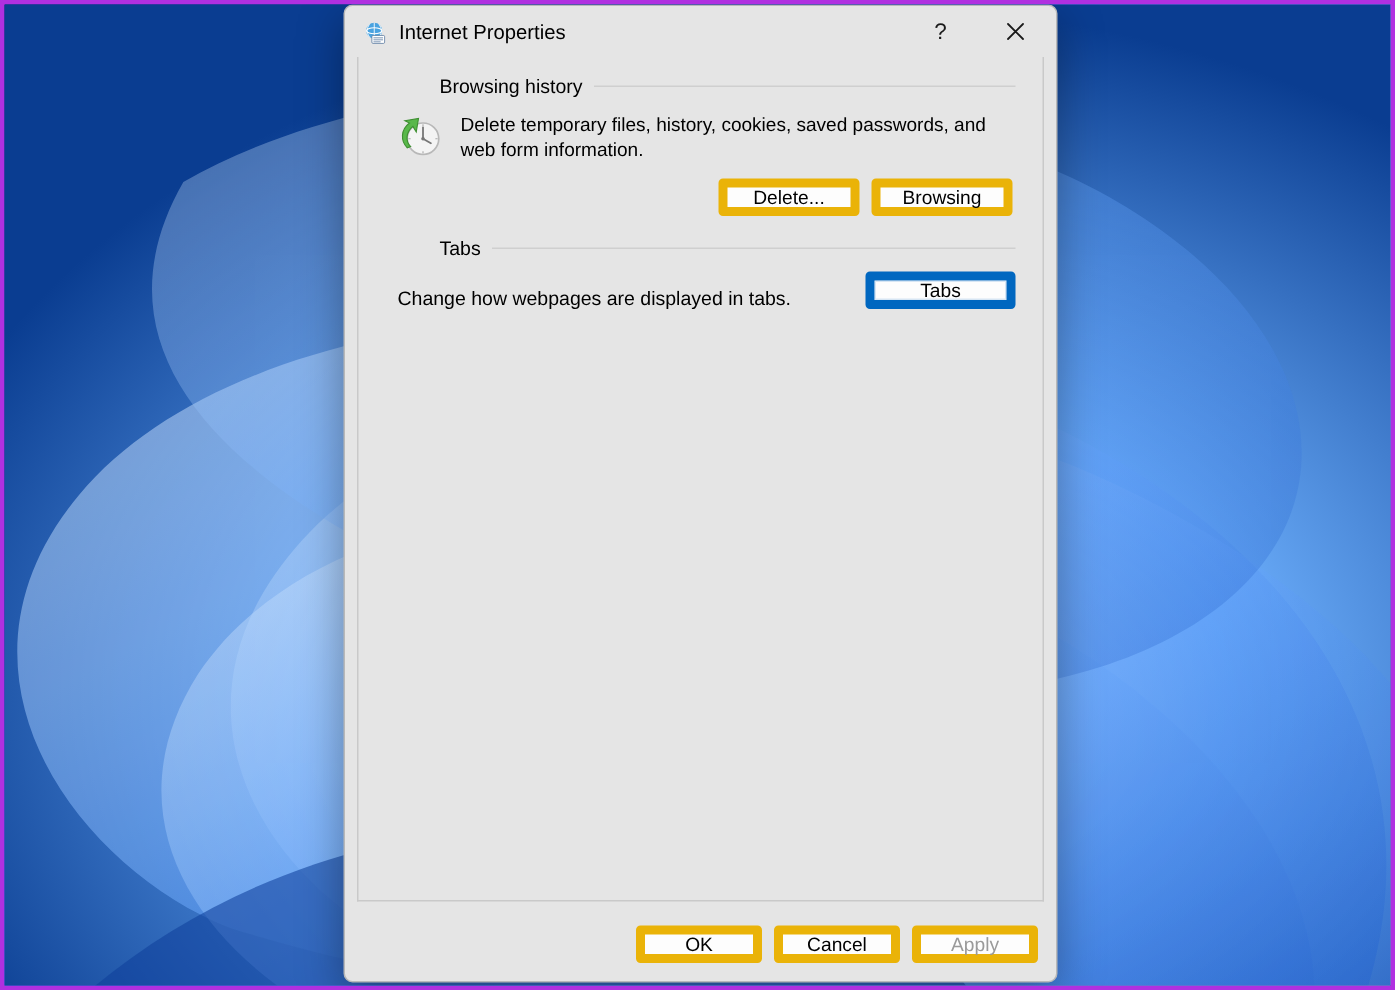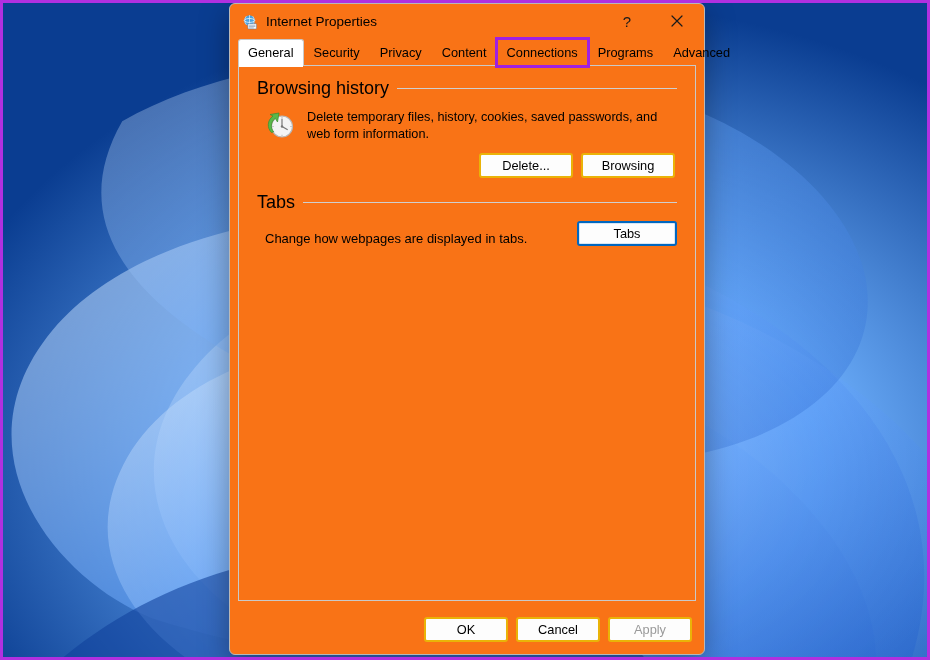--- a/index.html
+++ b/index.html
@@ -24,21 +24,21 @@
       radial-gradient(circle at 90% 30%, #75b8ff 0%, rgba(117,184,255,0) 35%),
       radial-gradient(circle at 10% 20%, #0a2e7a 0%, rgba(10,46,122,0) 50%),
       linear-gradient(135deg, #0a2e7a 0%, #1f6fe8 40%, #7ab9ff 70%, #e4f3ff 100%);
   }
   .wallpaper svg { position:absolute; inset:0; width:100%; height:100%; }
 
   .dialog {
     position: absolute;
     left: 226px; top: 0;
     width: 476px; height: 652px;
-    background: #f97316;
+    background: #e5e5e5;
     border: 1px solid #b8b8b8;
     border-radius: 6px;
     box-shadow: 0 10px 30px rgba(0,0,0,.35);
     display: flex;
     flex-direction: column;
   }
   .titlebar {
     display: flex;
     align-items: center;
     height: 34px;
@@ -112,23 +112,24 @@
   .group {
     margin-bottom: 14px;
   }
   .group-header {
     display: flex;
     align-items: center;
     gap: 8px;
     margin-bottom: 8px;
   }
   .group-header .label {
-    font-size: 18px;
+    font-size: 13px;
     color:#000;
     white-space: nowrap;
+    margin-left: 36px;
   }
   .group-header .rule {
     flex: 1; height: 1px; background: #cfcfcf;
   }
 
   .history-row {
     display: flex;
     gap: 10px;
     align-items: flex-end;
     padding-left: 4px;
@@ -140,21 +141,21 @@
   .history-text {
     font-size: 12.7px;
     line-height: 1.35;
     padding-top: 1px;
   }
 
   .btn {
     min-width: 94px;
     height: 25px;
     padding: 0 12px;
-    border: 2px solid #eab308;
+    border: 6px solid #eab308;
     background: #fdfdfd;
     border-radius: 3px;
     font-size: 12.8px;
     font-family: inherit;
     cursor: default;
     display:inline-flex; align-items:center; justify-content:center;
   }
   .btn.primary { border-color:#0067c0; box-shadow: inset 0 0 0 1px rgba(0,103,192,.15); }
   .btn.disabled { color:#9a9a9a; }
 
@@ -226,29 +227,20 @@
     <div class="caption-btn">
         <span class="help-q">?</span>
       </div>
     <div class="caption-btn">
       <svg width="12" height="12" viewBox="0 0 12 12">
         <path d="M1 1 L11 11 M11 1 L1 11" stroke="#1a1a1a" stroke-width="1.2" stroke-linecap="round"></path>
       </svg>
     </div>
   </div>
 
-  <div class="tabstrip">
-    <div class="tab active"><span>General</span></div>
-    <div class="tab"><span>Security</span></div>
-    <div class="tab"><span>Privacy</span></div>
-    <div class="tab"><span>Content</span></div>
-    <div class="tab highlight-box"><span>Connections</span></div>
-    <div class="tab"><span>Programs</span></div>
-    <div class="tab"><span>Advanced</span></div>
-  </div>
 
   <div class="tabcontent">
 
     <div class="group">
       <div class="group-header">
         <span class="label">Browsing history</span>
         <span class="rule"></span>
       </div>
       <div class="history-row">
         <span class="history-icon">

